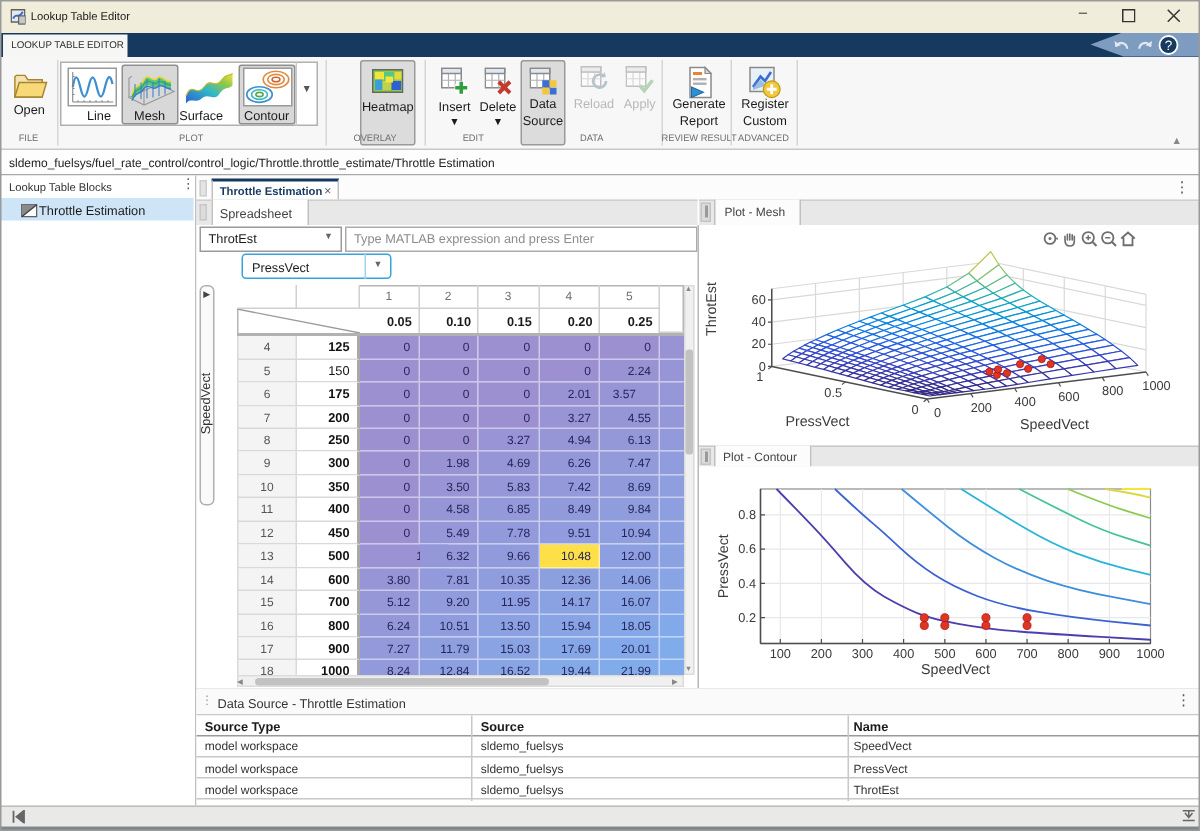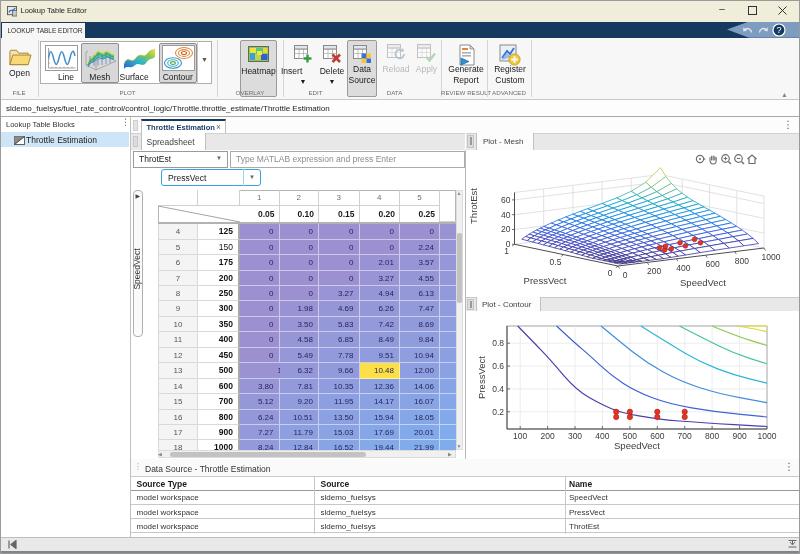--- a/index.html
+++ b/index.html
@@ -103,21 +103,21 @@
 <div style="position:absolute;left:232px;top:66px;width:53px;text-align:center;font-size:8.5px;color:#1a1a1a">Heatmap</div>
 <div class="abs" style="left:217px;top:89px;width:66px;text-align:center;font-size:6.2px;color:#6e6e6e;white-space:nowrap">OVERLAY</div>
 <div class="abs" style="left:283px;top:40px;width:1px;height:57px;background:#d5d5d5"></div>
 <svg style="position:absolute;left:293.5px;top:45px" width="19" height="19" viewBox="0 0 19 19">
     <rect x="0.5" y="0.5" width="13" height="13" fill="#fff" stroke="#8a8a8a"></rect>
     <path d="M0.5 4 H13.5 M0.5 8.5 H13.5 M5 0.5 V13.5 M9.5 0.5 V13.5" stroke="#b0b0b0" stroke-width="0.8"></path>
     <rect x="0.5" y="0.5" width="13" height="3.5" fill="#dfe7f0" stroke="#8a8a8a"></rect>
     <circle cx="13.5" cy="13.5" r="4.6" fill="#fff" opacity="0.8"></circle>
     <path d="M13.5 9.5 V17.5 M9.5 13.5 H17.5" stroke="#2f9e3f" stroke-width="2.4"></path>
   </svg>
-<div style="position:absolute;left:281px;top:66px;width:44px;text-align:left;font-size:8.5px;color:#1a1a1a">Insert</div>
+<div style="position:absolute;left:281px;top:66px;width:44px;text-align:center;font-size:8.5px;color:#1a1a1a">Insert</div>
 <div style="position:absolute;left:289px;top:78px;width:28px;text-align:center;font-size:7px;color:#1a1a1a">▼</div>
 <svg style="position:absolute;left:322.5px;top:45px" width="19" height="19" viewBox="0 0 19 19">
     <rect x="0.5" y="0.5" width="13" height="13" fill="#fff" stroke="#8a8a8a"></rect>
     <path d="M0.5 4 H13.5 M0.5 8.5 H13.5 M5 0.5 V13.5 M9.5 0.5 V13.5" stroke="#b0b0b0" stroke-width="0.8"></path>
     <rect x="0.5" y="0.5" width="13" height="3.5" fill="#dfe7f0" stroke="#8a8a8a"></rect>
     <path d="M9.5 9.5 L17 17 M17 9.5 L9.5 17" stroke="#c43a2f" stroke-width="2.6"></path>
   </svg>
 <div style="position:absolute;left:309px;top:66px;width:46px;text-align:center;font-size:8.5px;color:#1a1a1a">Delete</div>
 <div style="position:absolute;left:317px;top:78px;width:30px;text-align:center;font-size:7px;color:#1a1a1a">▼</div>
 <div class="abs" style="left:283px;top:89px;width:65px;text-align:center;font-size:6.2px;color:#6e6e6e;white-space:nowrap">EDIT</div>
@@ -241,21 +241,21 @@
     <div style="position:absolute;left:161.5px;top:15.45px;width:40.5px;height:15.45px;box-sizing:border-box;background:#9c90d1;border-right:1.2px solid rgba(255,255,255,0.5);border-bottom:1.2px solid rgba(255,255,255,0.5);font-size:8px;color:#26265a;text-align:right;line-height:15.45px;padding-right:5px">0</div>
     <div style="position:absolute;left:202.0px;top:15.45px;width:40.5px;height:15.45px;box-sizing:border-box;background:#9c90d1;border-right:1.2px solid rgba(255,255,255,0.5);border-bottom:1.2px solid rgba(255,255,255,0.5);font-size:8px;color:#26265a;text-align:right;line-height:15.45px;padding-right:5px">0</div>
     <div style="position:absolute;left:242.5px;top:15.45px;width:40.0px;height:15.45px;box-sizing:border-box;background:#9993d4;border-right:1.2px solid rgba(255,255,255,0.5);border-bottom:1.2px solid rgba(255,255,255,0.5);font-size:8px;color:#26265a;text-align:right;line-height:15.45px;padding-right:5px">2.24</div>
     <div style="position:absolute;left:282.5px;top:15.45px;width:15.5px;height:15.45px;box-sizing:border-box;background:#9795d6;border-bottom:1.2px solid rgba(255,255,255,0.5)"></div>
     <div style="position:absolute;left:0.5px;top:30.90px;width:40px;height:15.45px;box-sizing:border-box;background:#f4f4f4;border:1px solid #d9d9d9;border-top:none;font-size:8px;color:#555;text-align:center;line-height:15.45px">6</div>
     <div style="position:absolute;left:40.5px;top:30.90px;width:42px;height:15.45px;box-sizing:border-box;background:#fff;border-bottom:1px solid #d9d9d9;border-right:2px solid #a8a8a8;font-size:8.5px;font-weight:bold;color:#111;text-align:right;line-height:15.45px;padding-right:5px">175</div>
     <div style="position:absolute;left:82.5px;top:30.90px;width:39.5px;height:15.45px;box-sizing:border-box;background:#9c90d1;border-right:1.2px solid rgba(255,255,255,0.5);border-bottom:1.2px solid rgba(255,255,255,0.5);font-size:8px;color:#26265a;text-align:right;line-height:15.45px;padding-right:5px">0</div>
     <div style="position:absolute;left:122.0px;top:30.90px;width:39.5px;height:15.45px;box-sizing:border-box;background:#9c90d1;border-right:1.2px solid rgba(255,255,255,0.5);border-bottom:1.2px solid rgba(255,255,255,0.5);font-size:8px;color:#26265a;text-align:right;line-height:15.45px;padding-right:5px">0</div>
     <div style="position:absolute;left:161.5px;top:30.90px;width:40.5px;height:15.45px;box-sizing:border-box;background:#9c90d1;border-right:1.2px solid rgba(255,255,255,0.5);border-bottom:1.2px solid rgba(255,255,255,0.5);font-size:8px;color:#26265a;text-align:right;line-height:15.45px;padding-right:5px">0</div>
     <div style="position:absolute;left:202.0px;top:30.90px;width:40.5px;height:15.45px;box-sizing:border-box;background:#9993d3;border-right:1.2px solid rgba(255,255,255,0.5);border-bottom:1.2px solid rgba(255,255,255,0.5);font-size:8px;color:#26265a;text-align:right;line-height:15.45px;padding-right:5px">2.01</div>
-    <div style="position:absolute;left:242.5px;top:30.90px;width:40.0px;height:15.45px;box-sizing:border-box;background:#9795d5;border-right:1.2px solid rgba(255,255,255,0.5);border-bottom:1.2px solid rgba(255,255,255,0.5);font-size:8px;color:#26265a;text-align:right;line-height:15.45px;padding-right:5px">3.57</div>
+    <div style="position:absolute;left:242.5px;top:30.90px;width:40.0px;height:15.45px;box-sizing:border-box;background:#9795d5;border-right:1.2px solid rgba(255,255,255,0.5);border-bottom:1.2px solid rgba(255,255,255,0.5);font-size:8px;color:#26265a;text-align:right;line-height:15.45px;padding-right:15px">3.57</div>
     <div style="position:absolute;left:282.5px;top:30.90px;width:15.5px;height:15.45px;box-sizing:border-box;background:#9597d8;border-bottom:1.2px solid rgba(255,255,255,0.5)"></div>
     <div style="position:absolute;left:0.5px;top:46.35px;width:40px;height:15.45px;box-sizing:border-box;background:#f4f4f4;border:1px solid #d9d9d9;border-top:none;font-size:8px;color:#555;text-align:center;line-height:15.45px">7</div>
     <div style="position:absolute;left:40.5px;top:46.35px;width:42px;height:15.45px;box-sizing:border-box;background:#fff;border-bottom:1px solid #d9d9d9;border-right:2px solid #a8a8a8;font-size:8.5px;font-weight:bold;color:#111;text-align:right;line-height:15.45px;padding-right:5px">200</div>
     <div style="position:absolute;left:82.5px;top:46.35px;width:39.5px;height:15.45px;box-sizing:border-box;background:#9c90d1;border-right:1.2px solid rgba(255,255,255,0.5);border-bottom:1.2px solid rgba(255,255,255,0.5);font-size:8px;color:#26265a;text-align:right;line-height:15.45px;padding-right:5px">0</div>
     <div style="position:absolute;left:122.0px;top:46.35px;width:39.5px;height:15.45px;box-sizing:border-box;background:#9c90d1;border-right:1.2px solid rgba(255,255,255,0.5);border-bottom:1.2px solid rgba(255,255,255,0.5);font-size:8px;color:#26265a;text-align:right;line-height:15.45px;padding-right:5px">0</div>
     <div style="position:absolute;left:161.5px;top:46.35px;width:40.5px;height:15.45px;box-sizing:border-box;background:#9c90d1;border-right:1.2px solid rgba(255,255,255,0.5);border-bottom:1.2px solid rgba(255,255,255,0.5);font-size:8px;color:#26265a;text-align:right;line-height:15.45px;padding-right:5px">0</div>
     <div style="position:absolute;left:202.0px;top:46.35px;width:40.5px;height:15.45px;box-sizing:border-box;background:#9894d5;border-right:1.2px solid rgba(255,255,255,0.5);border-bottom:1.2px solid rgba(255,255,255,0.5);font-size:8px;color:#26265a;text-align:right;line-height:15.45px;padding-right:5px">3.27</div>
     <div style="position:absolute;left:242.5px;top:46.35px;width:40.0px;height:15.45px;box-sizing:border-box;background:#9696d7;border-right:1.2px solid rgba(255,255,255,0.5);border-bottom:1.2px solid rgba(255,255,255,0.5);font-size:8px;color:#26265a;text-align:right;line-height:15.45px;padding-right:5px">4.55</div>
     <div style="position:absolute;left:282.5px;top:46.35px;width:15.5px;height:15.45px;box-sizing:border-box;background:#9498d9;border-bottom:1.2px solid rgba(255,255,255,0.5)"></div>
     <div style="position:absolute;left:0.5px;top:61.80px;width:40px;height:15.45px;box-sizing:border-box;background:#f4f4f4;border:1px solid #d9d9d9;border-top:none;font-size:8px;color:#555;text-align:center;line-height:15.45px">8</div>

